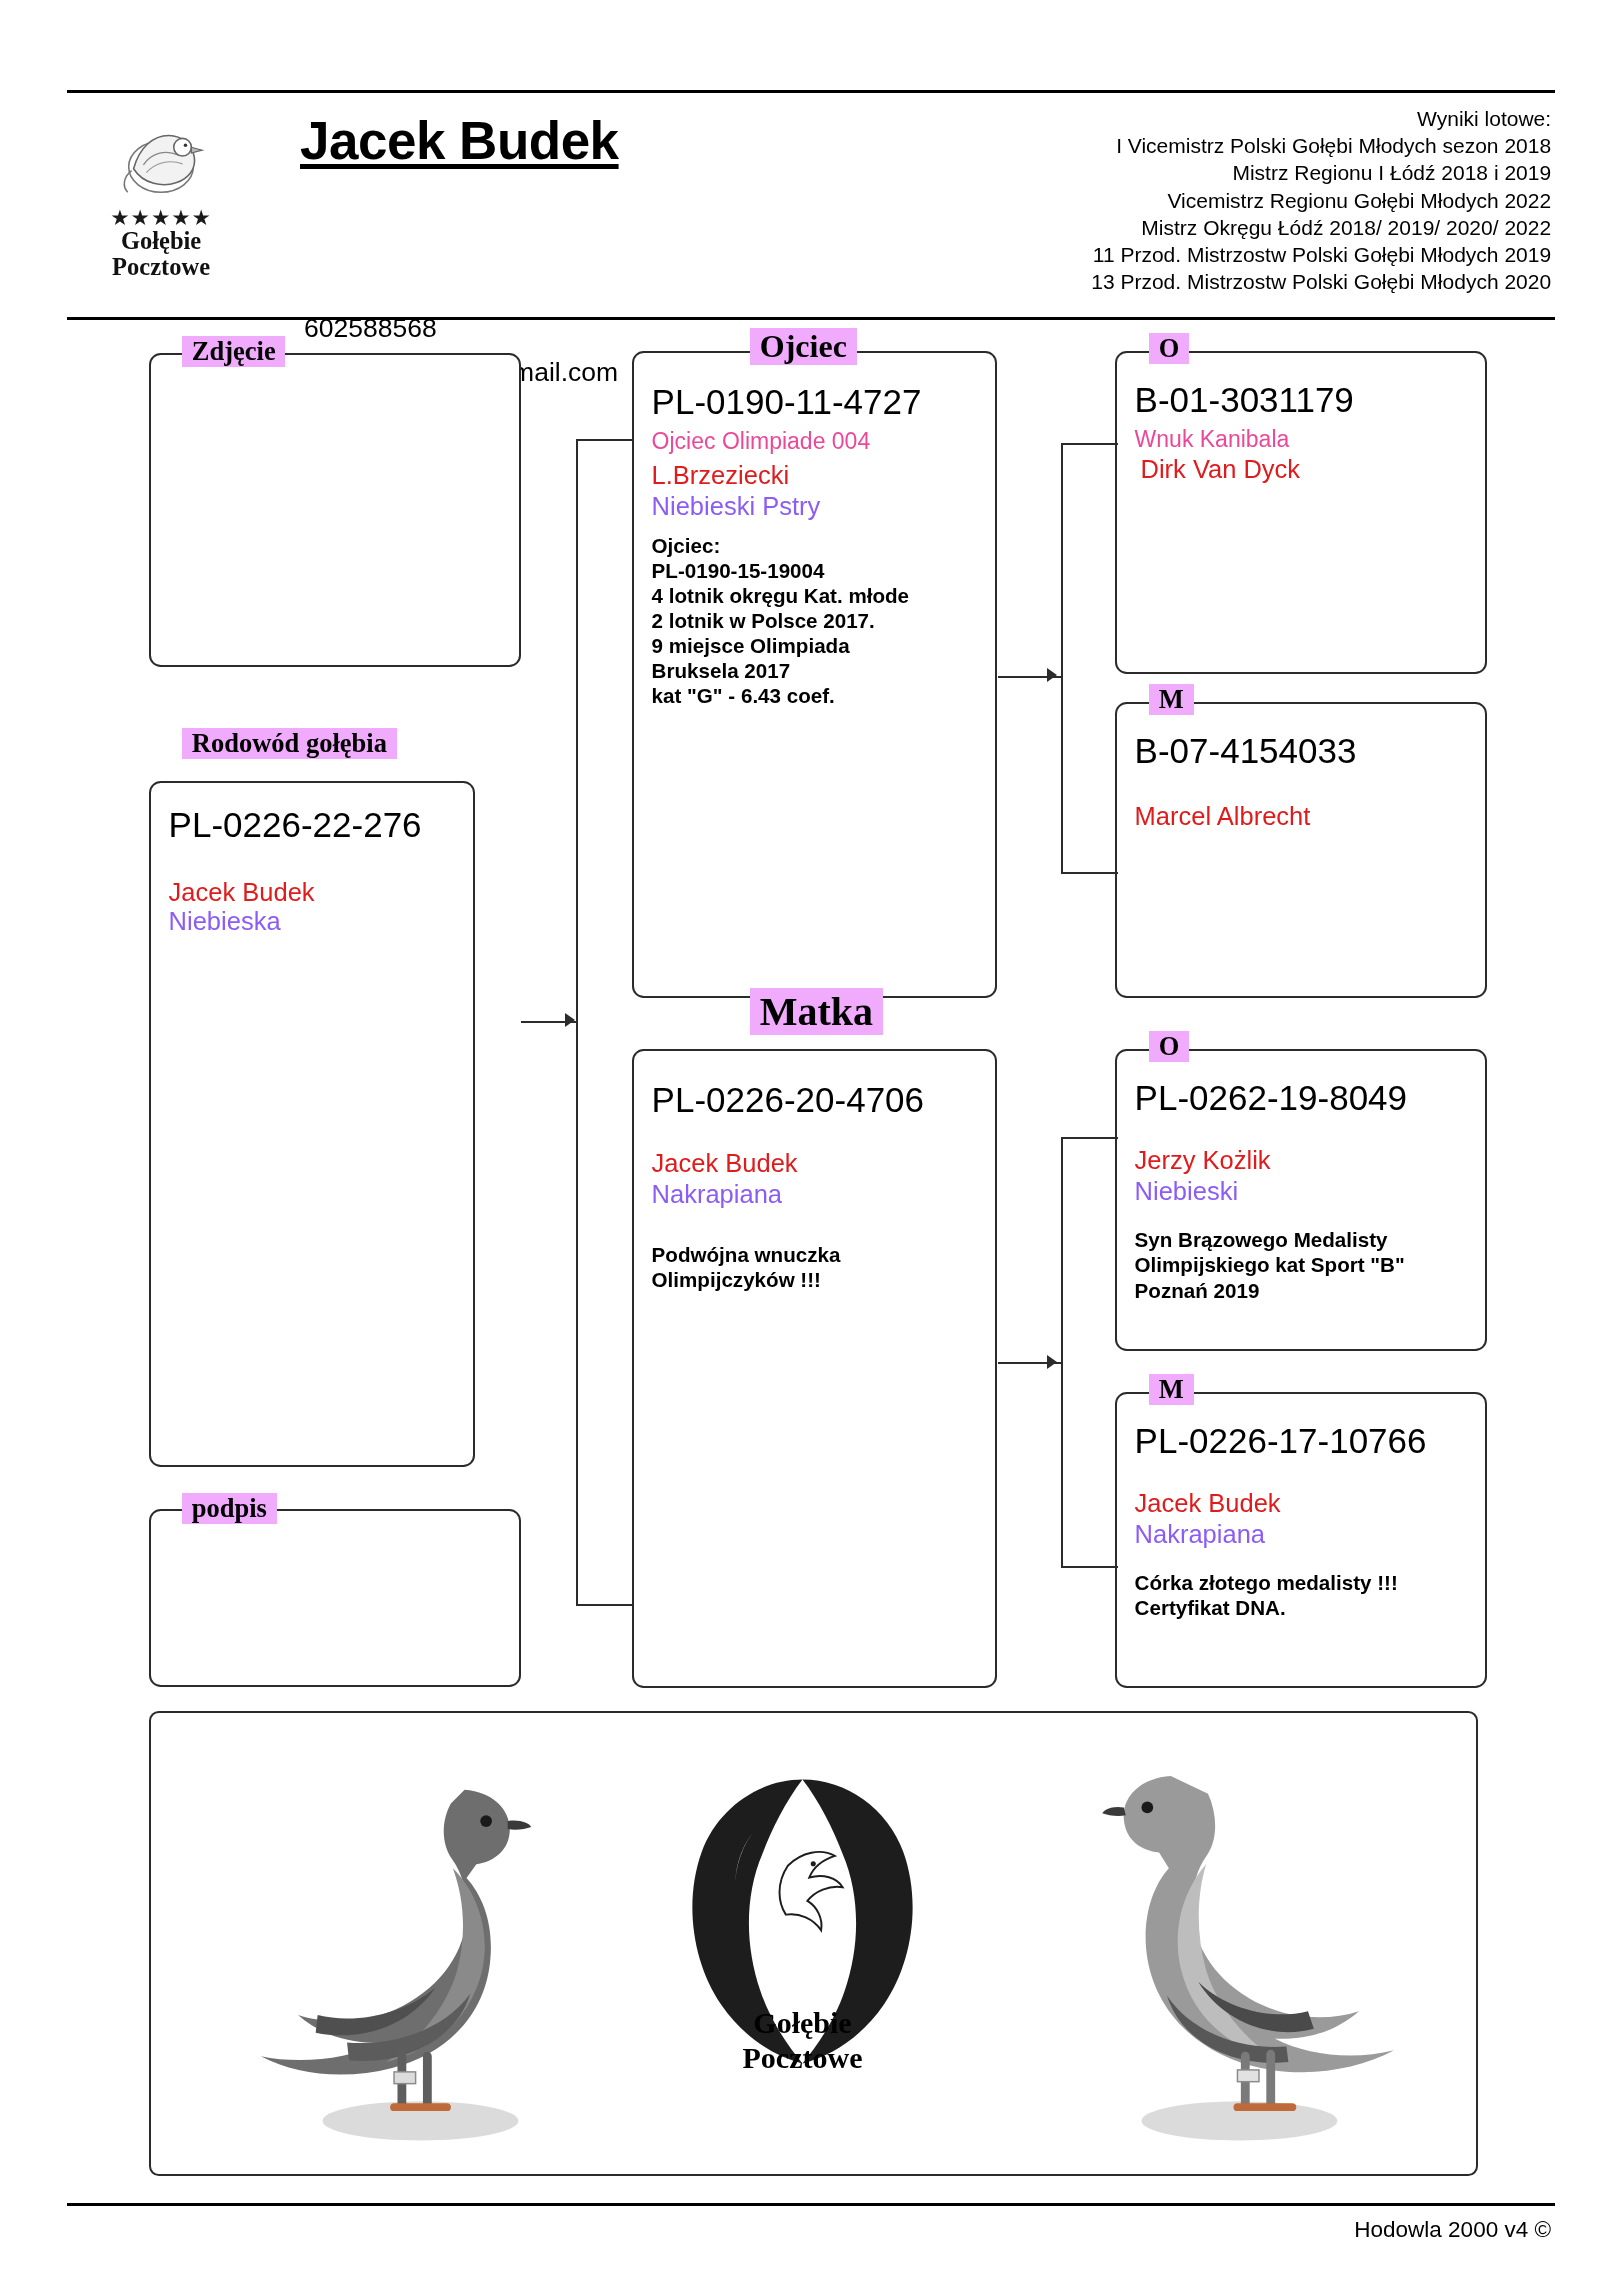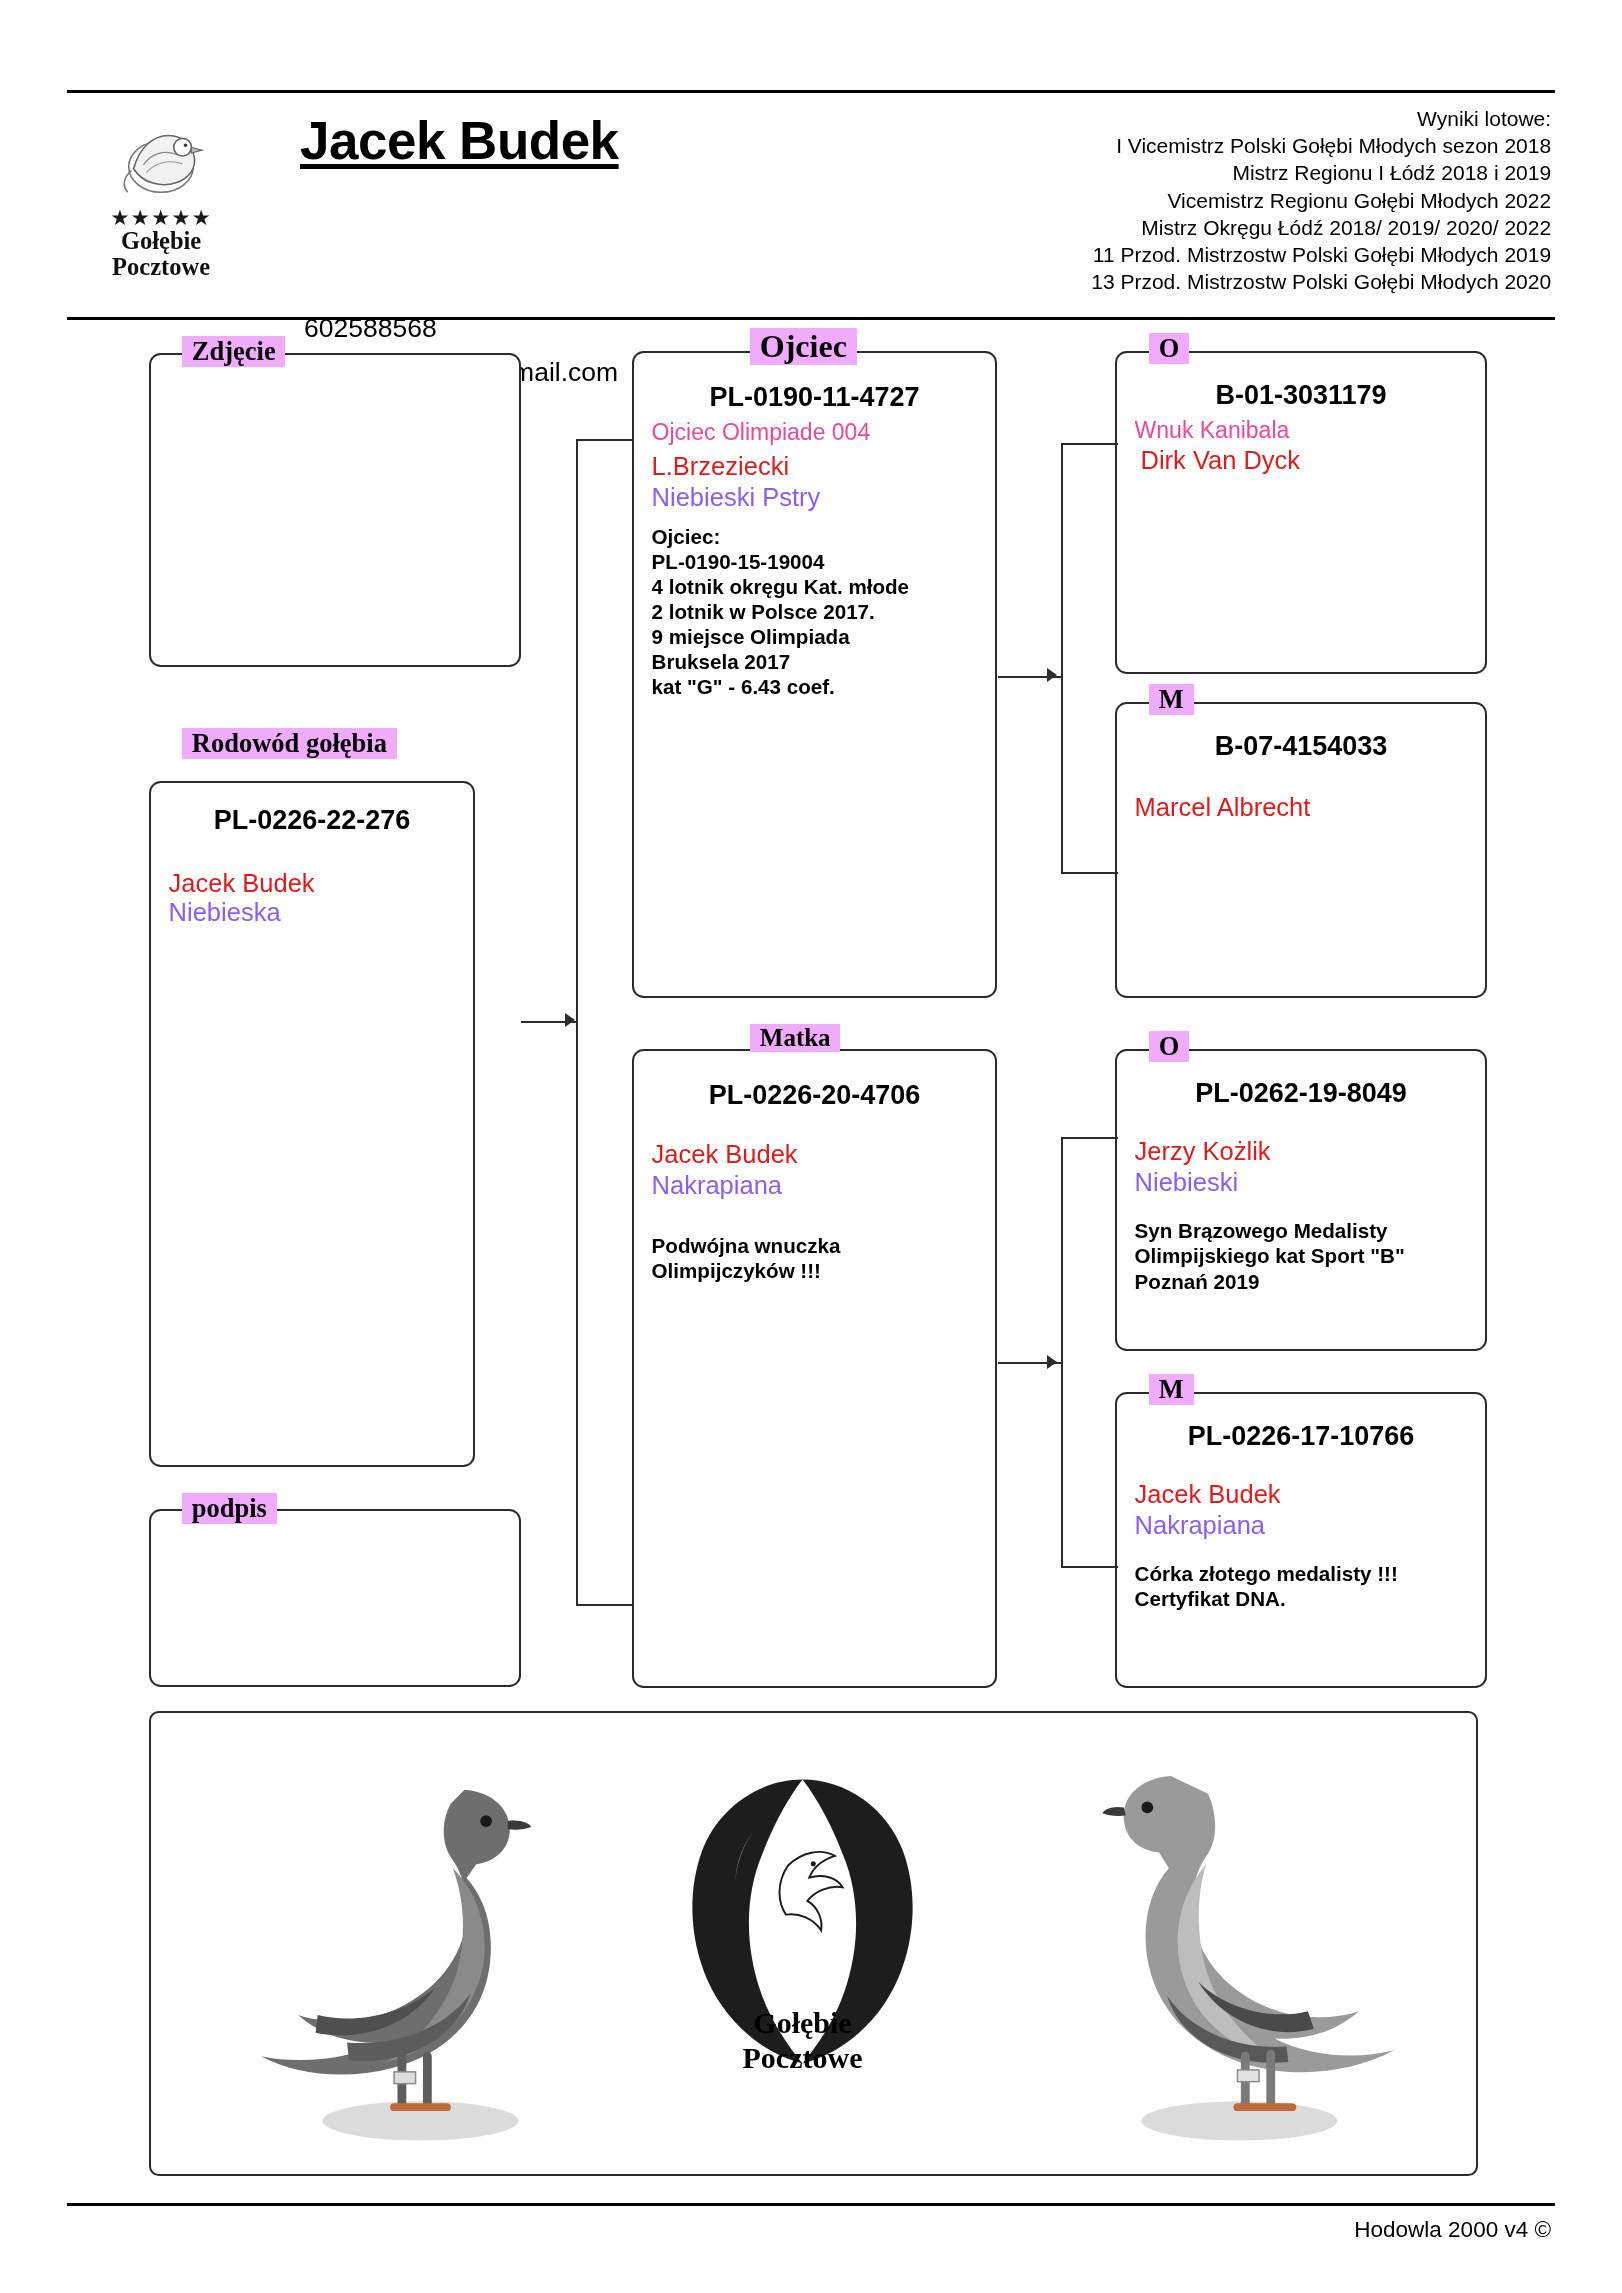--- a/index.html
+++ b/index.html
@@ -114,24 +114,23 @@
   .box-legend {
     position: absolute;
     background: #f0abfc;
     padding: 0 9.8px;
     font-family: "Liberation Serif", serif;
     font-weight: bold;
     white-space: nowrap;
   }
 
   .ring {
-    font-size: 27px;
-    font-weight: bold;
+    font-size: 35px;
+    font-weight: normal;
     color: #000;
-    text-align: center;
   }
   .line-blue { color: #ec4899; font-size: 23px; }
   .line-red { color: #e01b1b; font-size: 25.5px; }
   .line-purple { color: #8b5cf6; font-size: 25.5px; }
   .note {
     font-size: 20.6px;
     font-weight: bold;
     line-height: 1.22;
     color: #000;
   }
@@ -267,21 +266,21 @@
       <div class="ring">PL-0226-20-4706</div>
       <div style="height:29px;"></div>
       <div class="line-red">Jacek Budek</div>
       <div class="line-purple" style="margin-top:2px;">Nakrapiana</div>
       <div class="note" style="margin-top:33px;">
         <div>Podwójna wnuczka</div>
         <div>Olimpijczyków !!!</div>
       </div>
     </div>
   </div>
-  <div class="box-legend" style="left:750px; top:1024px; font-size:25px;">Matka</div>
+  <div class="box-legend" style="left:750px; top:988px; font-size:40px;">Matka</div>
 
   <div class="box" style="left:1115px; top:351px; width:372px; height:323px;">
     <div class="pad" style="padding-top:27.4px;">
       <div class="ring">B-01-3031179</div>
       <div class="line-blue" style="margin-top:5.9px;">Wnuk Kanibala</div>
       <div class="line-red" style="margin-top:2px; padding-left:5.9px;">Dirk Van Dyck</div>
     </div>
   </div>
   <div class="box-legend" style="left:1149px; top:333px; font-size:26.5px;">O</div>
 

